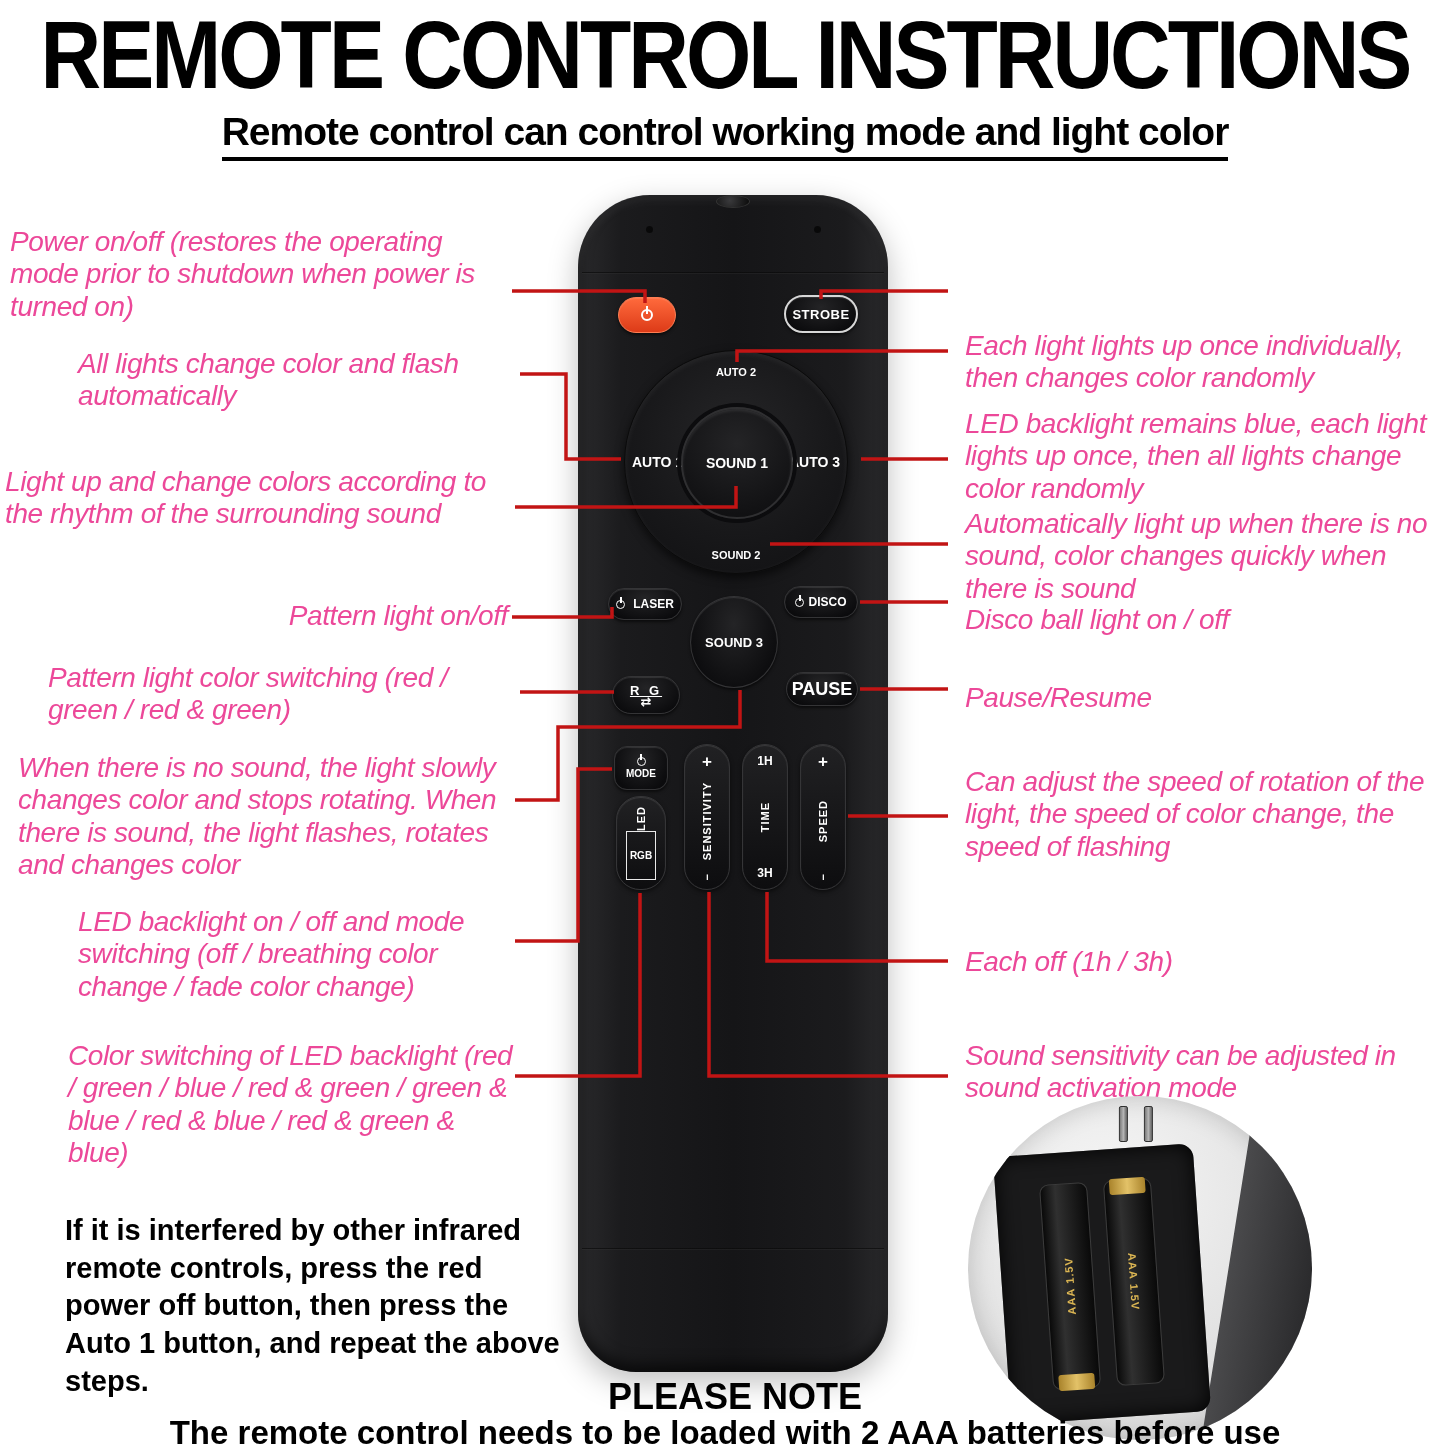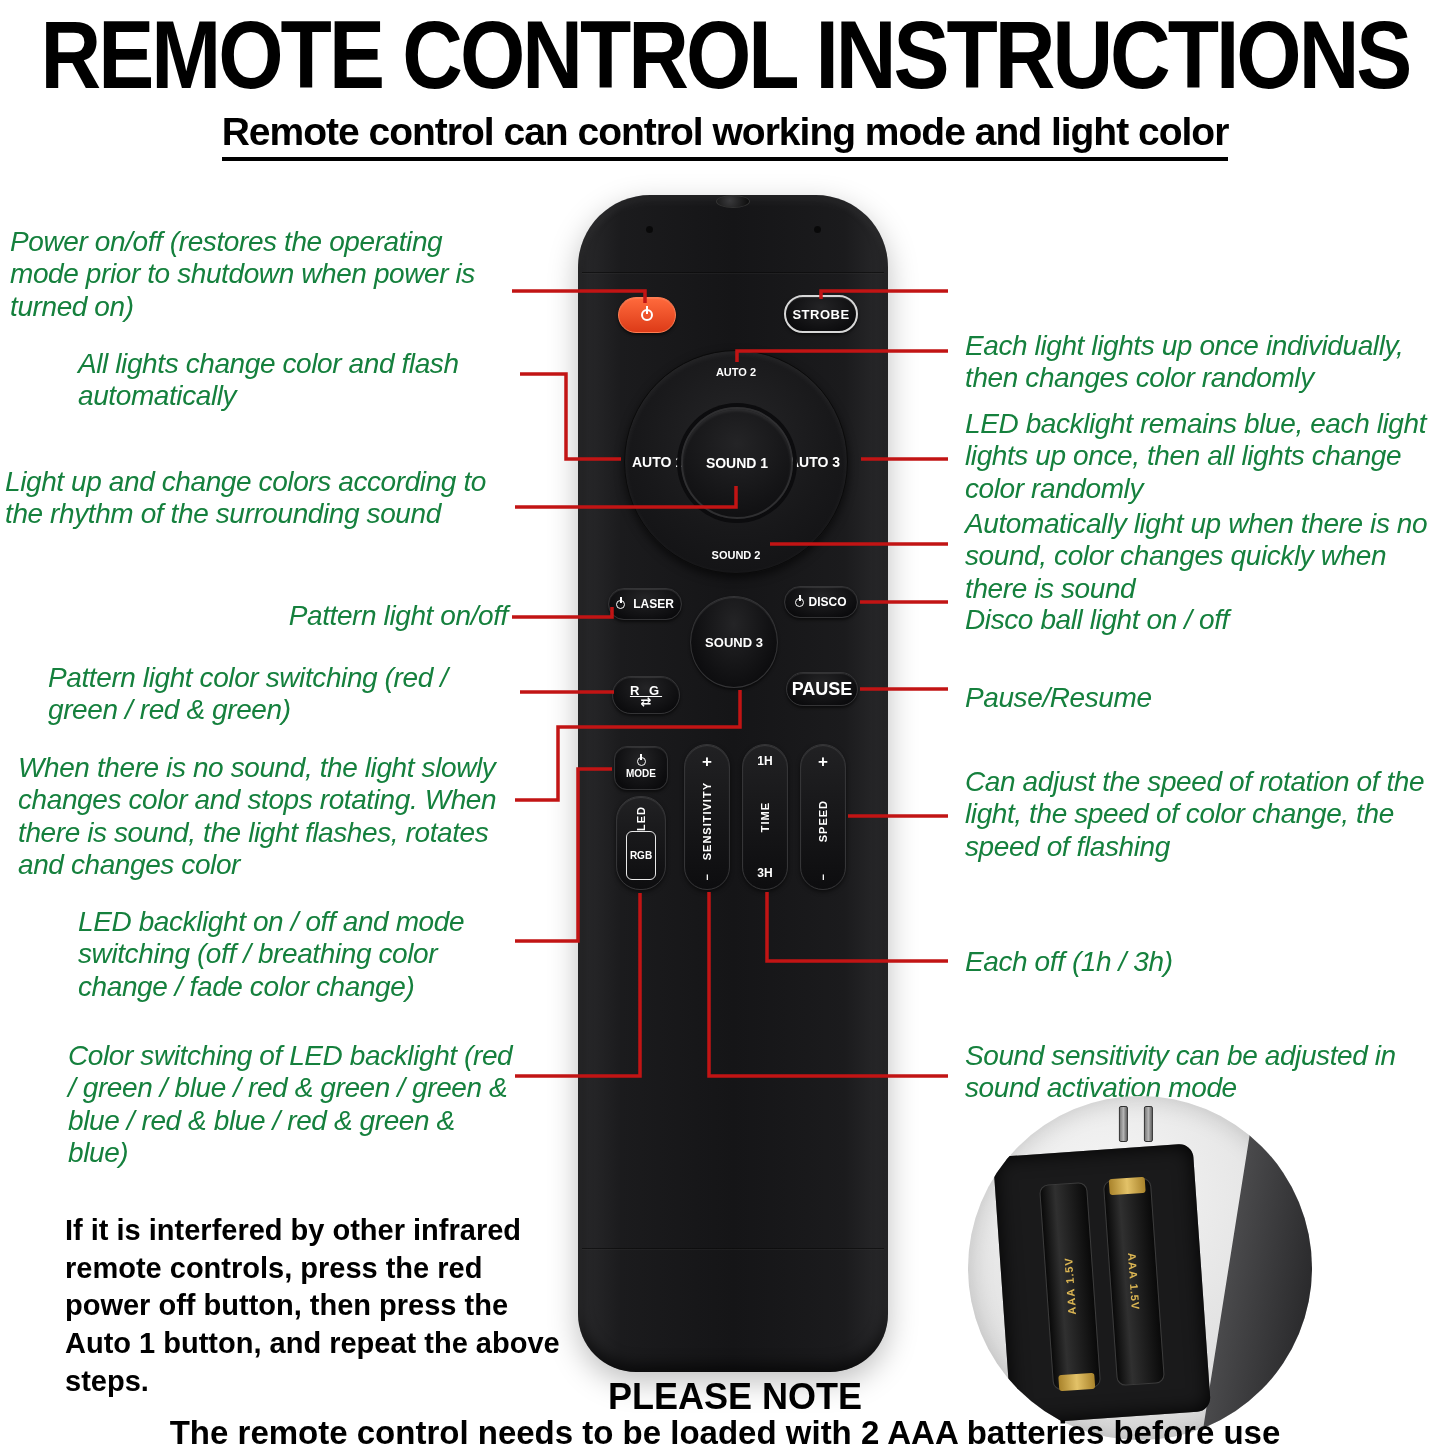--- a/index.html
+++ b/index.html
@@ -9,21 +9,21 @@
   
   .title { position:absolute; top:0; left:0; width:100%; text-align:center;
     font-size:84px; font-weight:800; letter-spacing:-3px; color:#000;
     transform:scaleY(1.14); transform-origin:top center; white-space:nowrap; }
   .subtitle-wrap { position:absolute; top:110px; left:0; width:100%; text-align:center; }
   .subtitle-wrap span { display:inline-block; font-size:39px; font-weight:700;
     letter-spacing:-1px; border-bottom:4px solid #000; padding-bottom:3px; }
 
   
   .co { position:absolute; font-style:italic; font-size:28px; line-height:1.16;
-    color:#15803d; letter-spacing:-0.4px; z-index:3; }
+    color:#ec4899; letter-spacing:-0.4px; z-index:3; }
   .note { position:absolute; left:65px; top:1212px; width:510px; font-size:29px;
     font-weight:700; line-height:1.3; color:#000; z-index:3; }
   .please-note { position:absolute; left:520px; top:1376px; width:430px; text-align:center;
     font-size:36px; font-weight:700; z-index:7; }
   .bottom-note { position:absolute; left:0; top:1414px; width:100%; text-align:center;
     font-size:33px; font-weight:700; z-index:7; }
 
   
   .remote { position:absolute; left:578px; top:195px; width:310px; height:1177px;
     border-radius:72px 72px 58px 58px; z-index:2;
@@ -85,21 +85,21 @@
     background:linear-gradient(180deg,#212123,#0d0d0f); border:1px solid #353537;
     border-radius:24px; color:#fff; cursor:pointer;
     box-shadow:0 2px 4px rgba(0,0,0,.55), inset 0 1px 1px rgba(255,255,255,.12); }
   .rk-ledrgb { left:38px; top:601px; width:50px; height:94px; justify-content:space-evenly; }
   .rk-sens  { left:106px; top:549px; width:46px; height:146px; }
   .rk-time  { left:164px; top:549px; width:46px; height:146px; }
   .rk-speed { left:222px; top:549px; width:46px; height:146px; }
   .r-top { font-size:17px; font-weight:700; line-height:16px; }
   .r-hs  { font-size:12px; font-weight:700; }
   .vtext { writing-mode:vertical-rl; transform:rotate(180deg); font-size:11px; font-weight:700; letter-spacing:1px; }
-  .rgb-box { font-size:10px; font-weight:700; border:1.5px solid #e9e9e9; border-radius:6px; padding:18px 3px; }
+  .rgb-box { font-size:10px; font-weight:700; border:1.5px solid #e9e9e9; border-radius:0; padding:18px 3px; }
 
   
   .lines { position:absolute; left:0; top:0; z-index:5; pointer-events:none; }
   .lines polyline { fill:none; stroke:#c21414; stroke-width:3.5; }
 
   
   .inset { position:absolute; left:968px; top:1096px; width:344px; height:344px; border-radius:50%;
     background:radial-gradient(circle at 40% 28%, #f6f6f6, #dedede 68%, #cfcfcf);
     overflow:hidden; z-index:4; box-shadow: inset 0 0 26px rgba(0,0,0,.18); }
   .inset-edge { position:absolute; right:-34px; top:28px; width:120px; height:330px;

